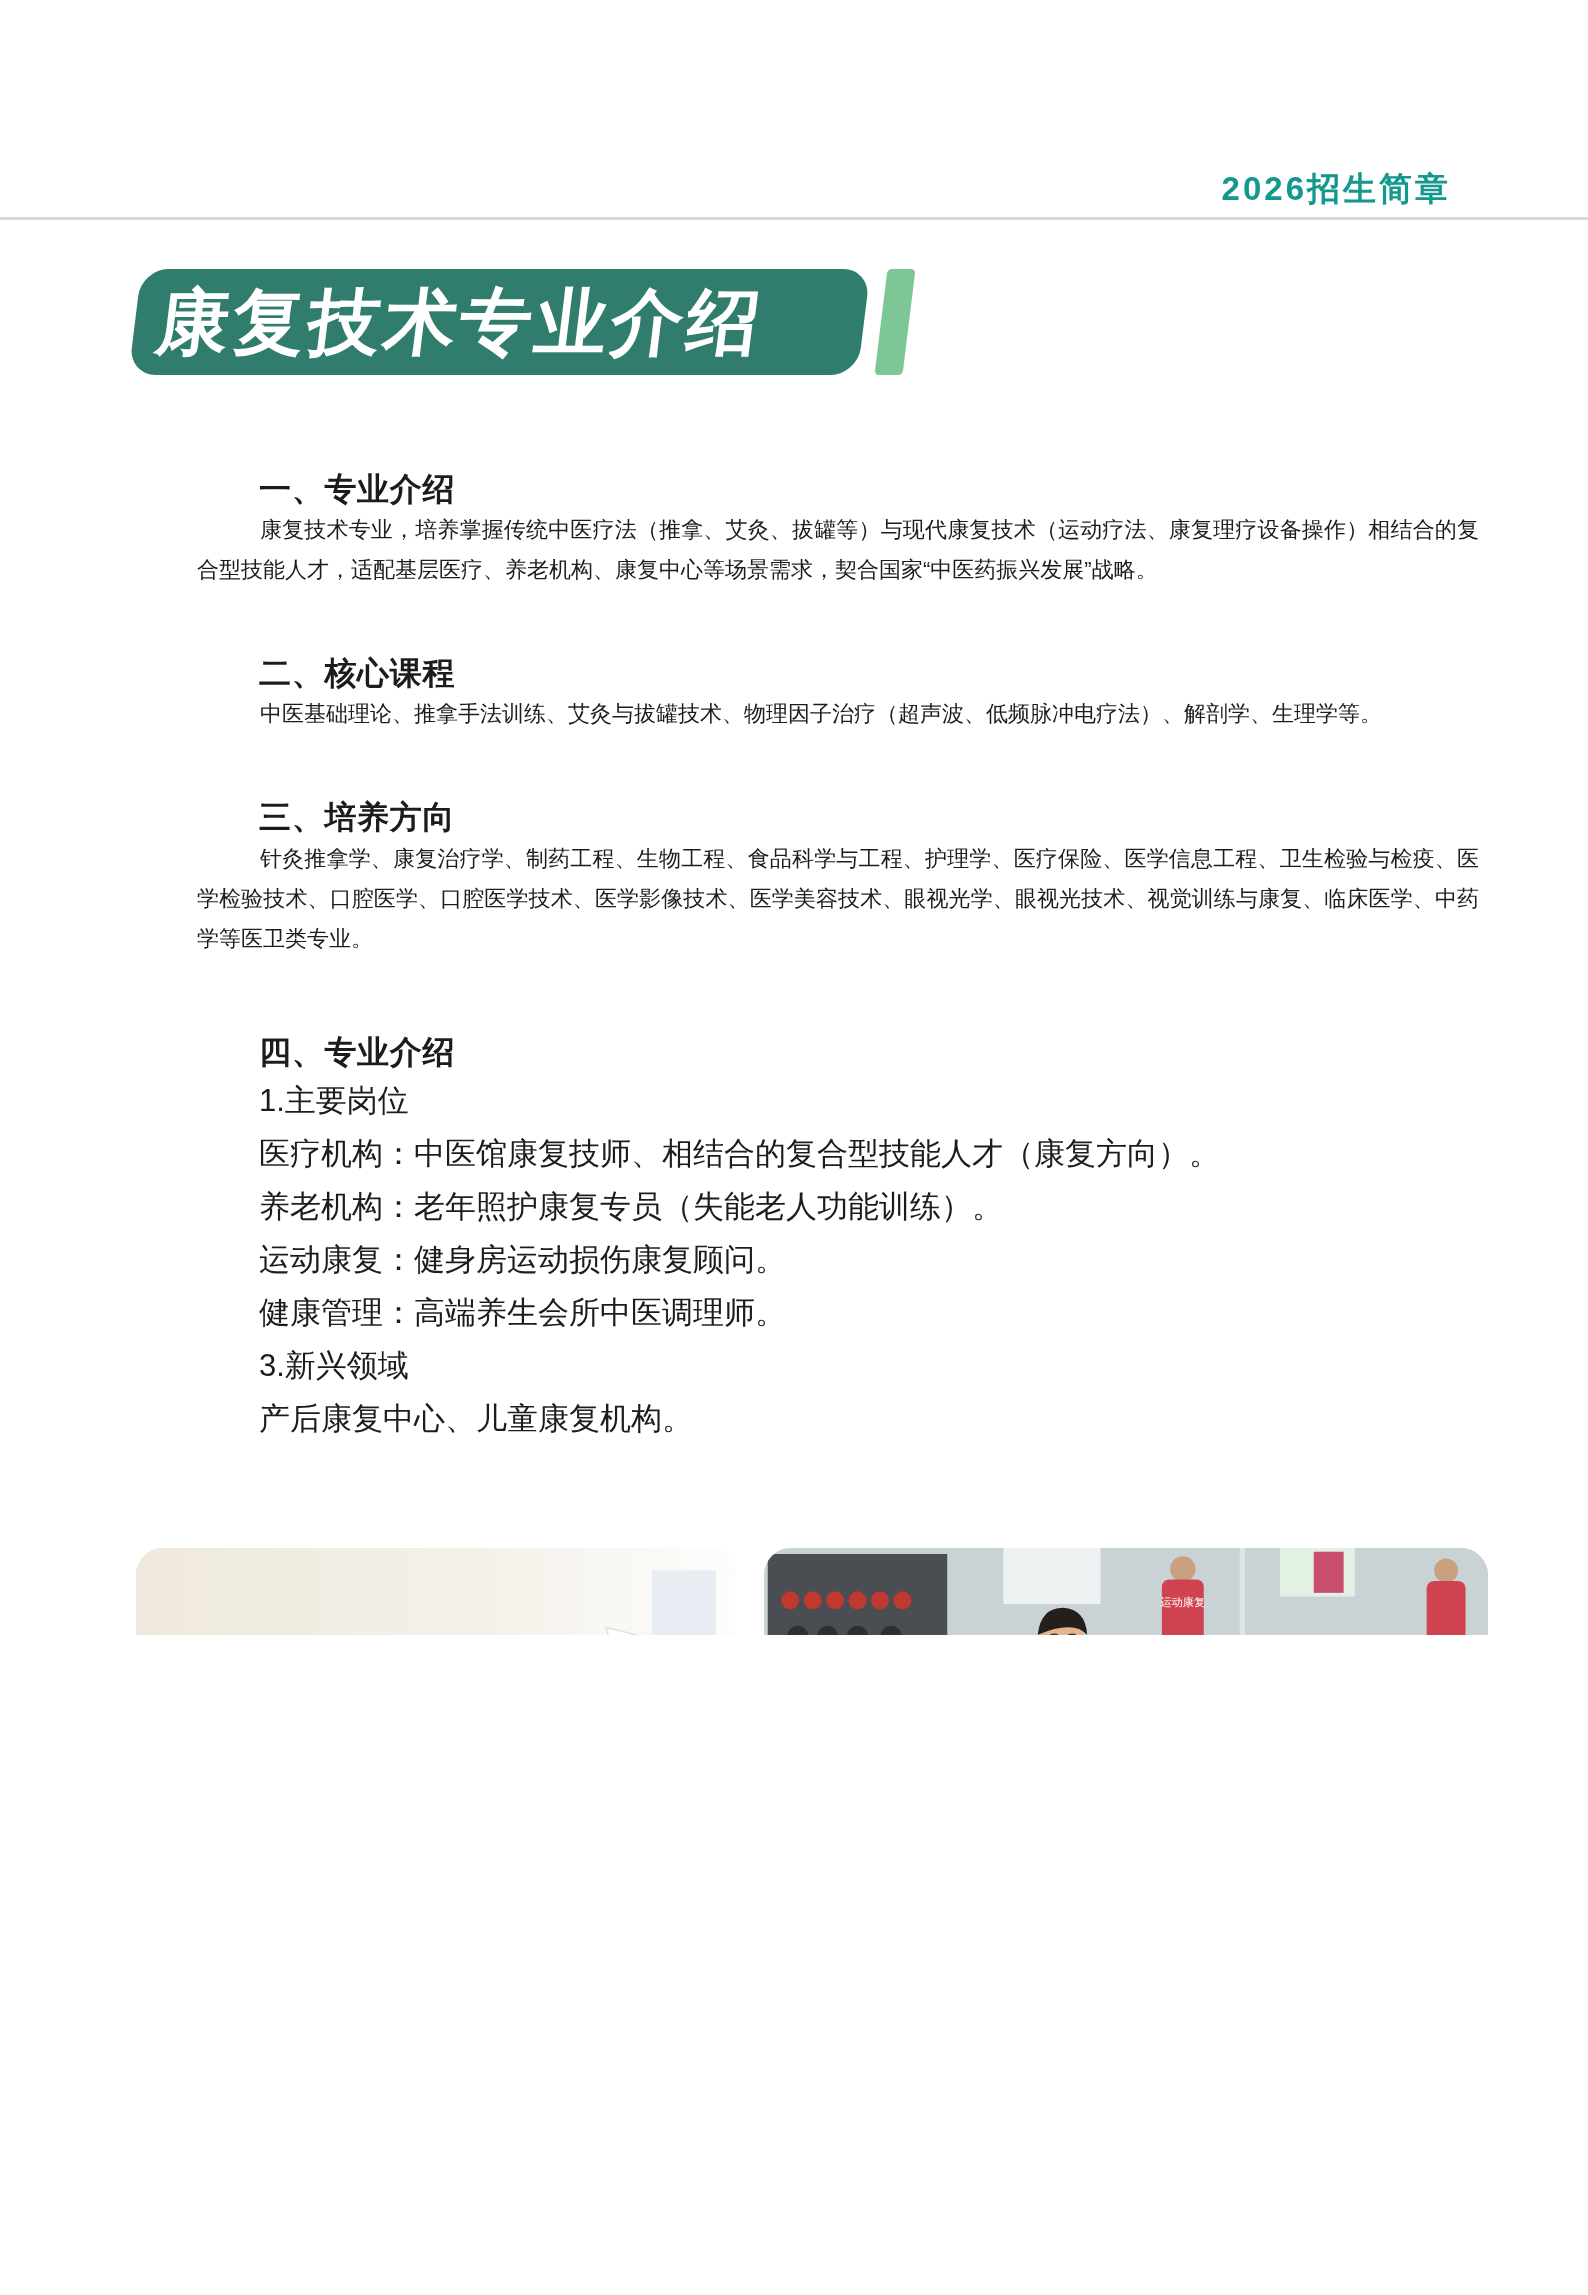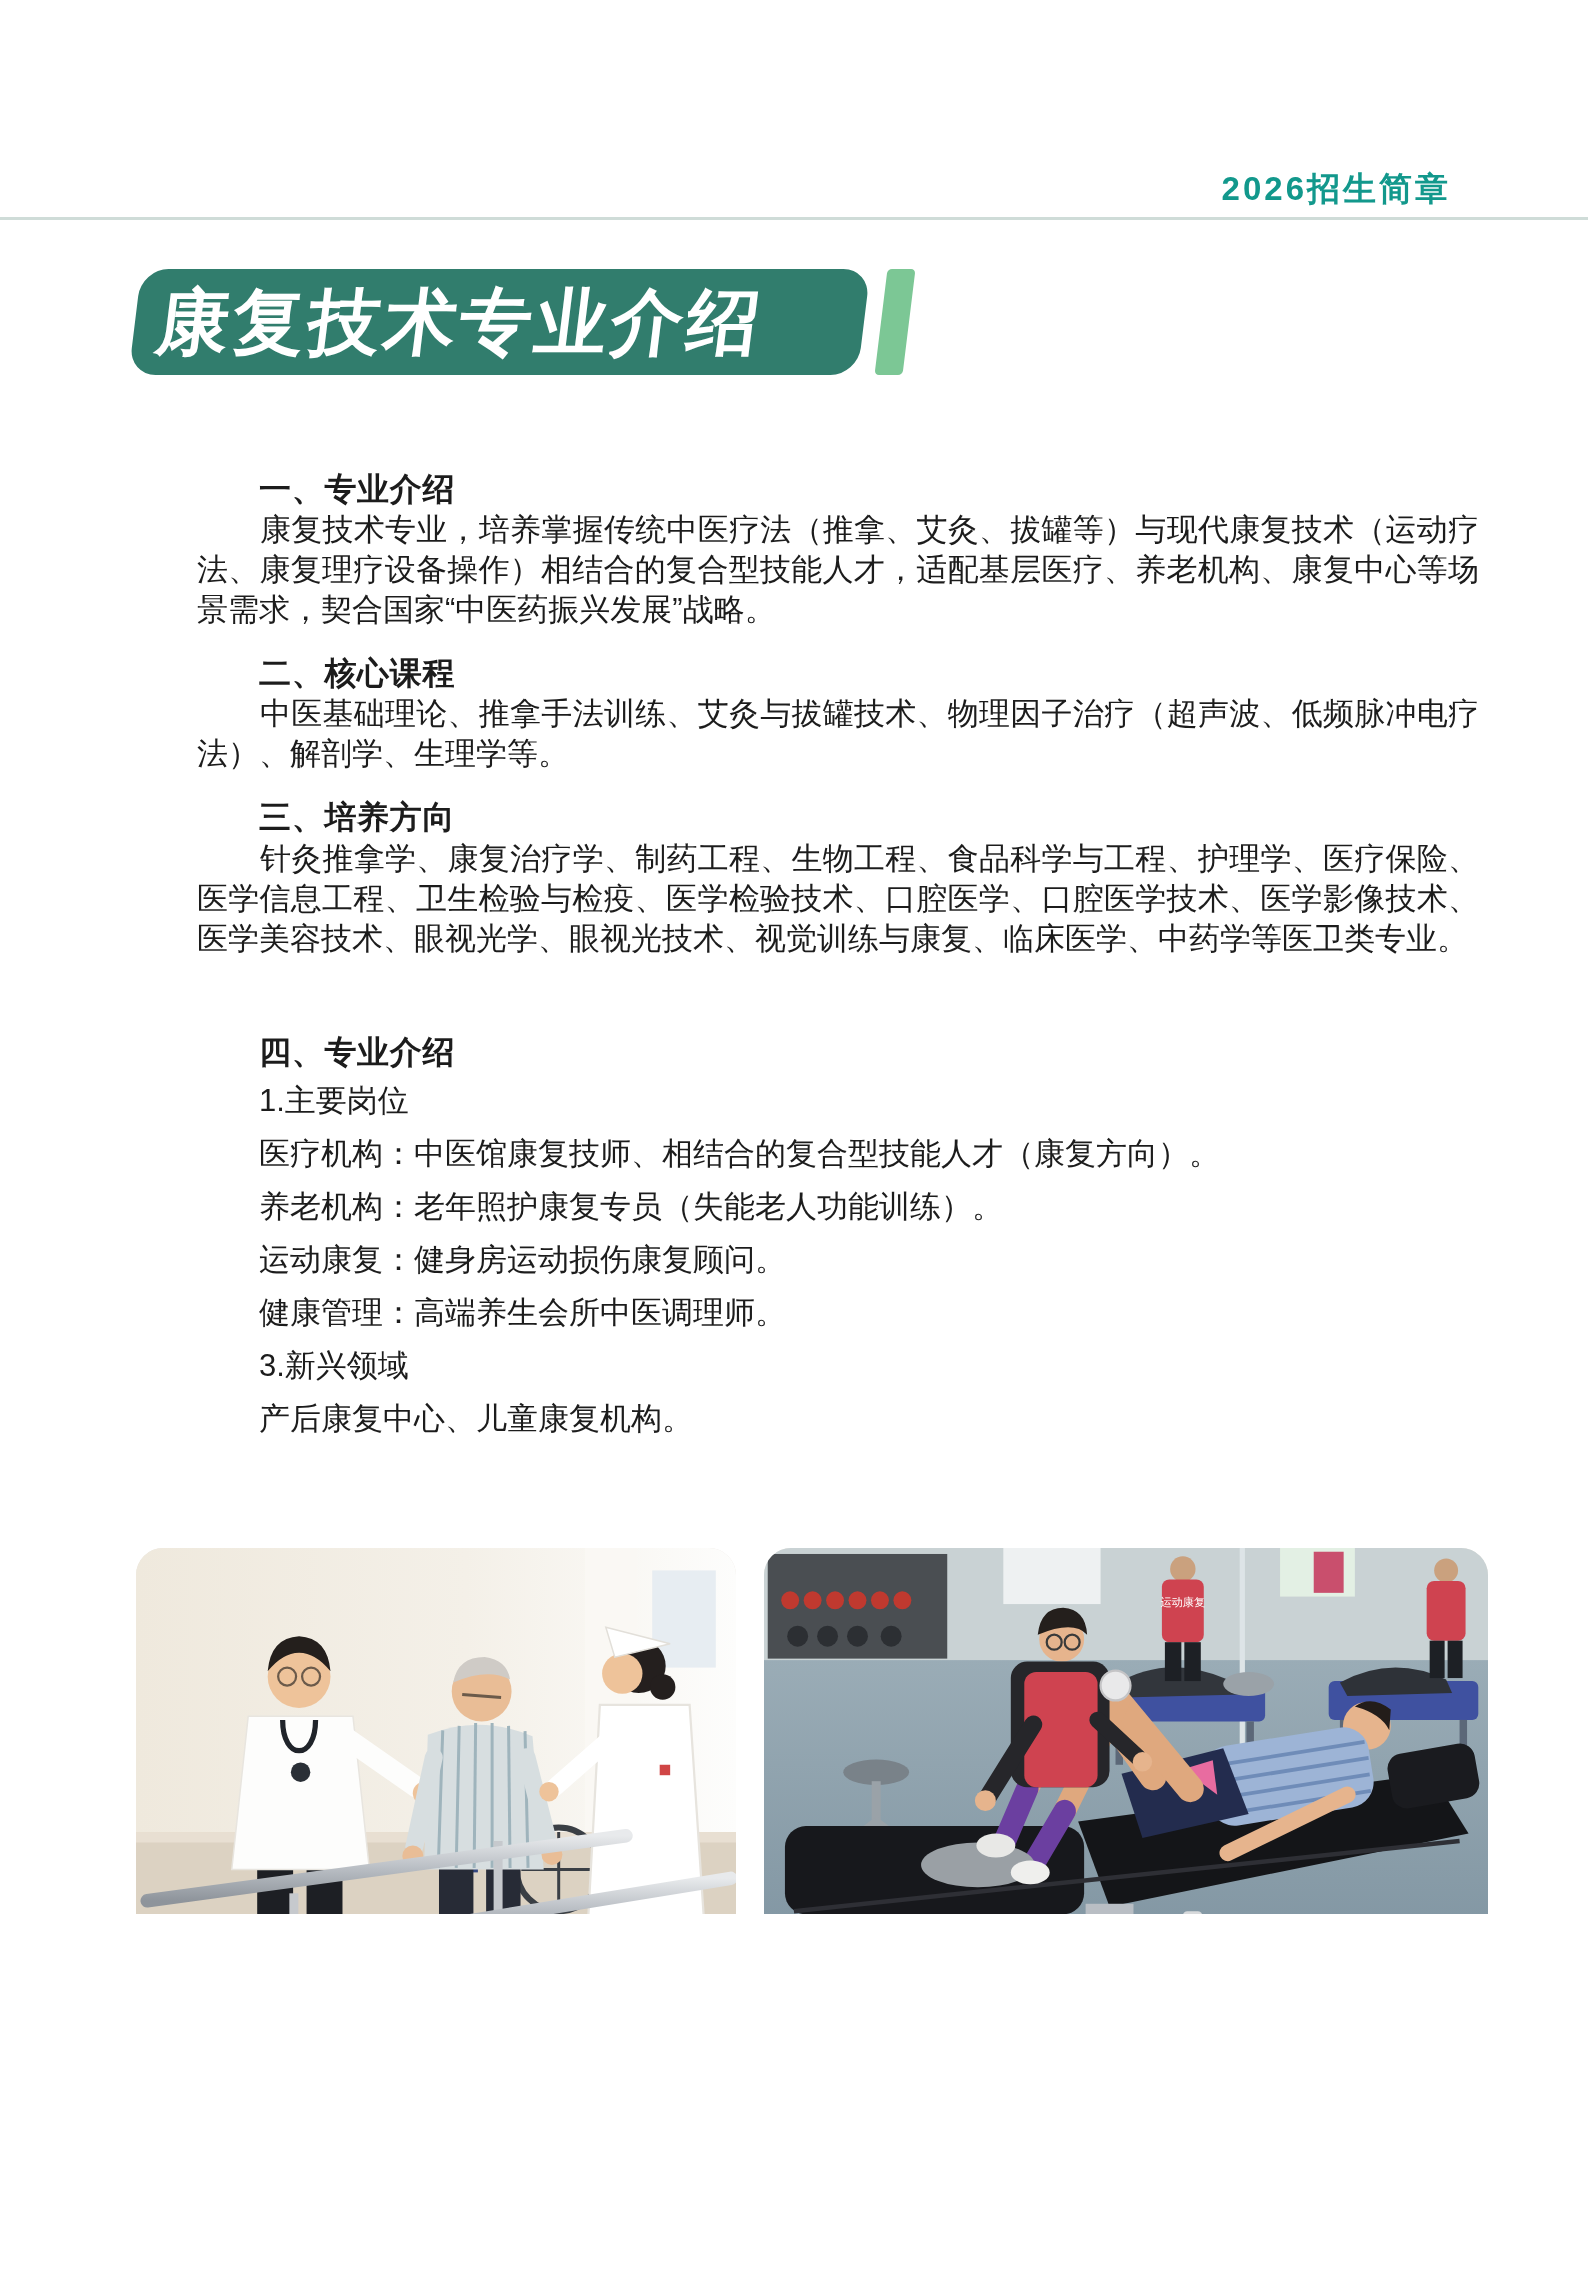--- a/index.html
+++ b/index.html
@@ -6,21 +6,21 @@
     --banner-green:#317d6d;
     --stripe-green:#7cc795;
     --ribbon-teal:#12988c;
     --footer-teal:#1f7ca2;
     --text-black:#1c1c1c;
   }
   *{margin:0;padding:0;box-sizing:border-box;}
   html,body{background:#ffffff;}
   body{font-family:"Liberation Sans","DejaVu Sans",sans-serif;}
   .page{
-    position:relative;width:1589px;height:1914px;background:#ffffff;overflow:hidden;
+    position:relative;width:1589px;height:1635px;background:#ffffff;overflow:hidden;
   }
   
   .topbar{
     position:absolute;left:0;top:156px;width:1589px;height:64px;
     background:linear-gradient(90deg,#8badа4 0%,#8bada4 0%,#93b2aa 22%,#c3d4cf 52%,#eef3f1 75%,#ffffff 95%);
     border-bottom:3.7px solid #cfdcd8;
   }
   .edition{
     position:absolute;right:138px;top:10.5px;
     font-size:33px;font-weight:bold;letter-spacing:3px;color:var(--ribbon-teal);
@@ -42,21 +42,21 @@
     background:var(--stripe-green);border-radius:4.5px;
     transform:skewX(-7deg);
   }
   
   .h2{
     position:absolute;left:259px;font-size:32px;font-weight:bold;color:var(--text-black);
     letter-spacing:0.7px;white-space:nowrap;text-align:center;
   }
   .para{
     position:absolute;left:197px;width:1282px;
-    font-size:31px;line-height:40px;color:var(--text-black);
+    font-size:22px;line-height:40px;color:var(--text-black);
     text-align:justify;text-indent:63px;letter-spacing:0px;
   }
   .item{
     position:absolute;left:259px;font-size:31px;color:var(--text-black);white-space:nowrap;text-align:right;
   }
   
   .photo{
     position:absolute;top:1548px;height:435px;border-radius:27px;overflow:hidden;background:#e9e6e0;
   }
   .photo svg{display:block;width:100%;height:100%;}

